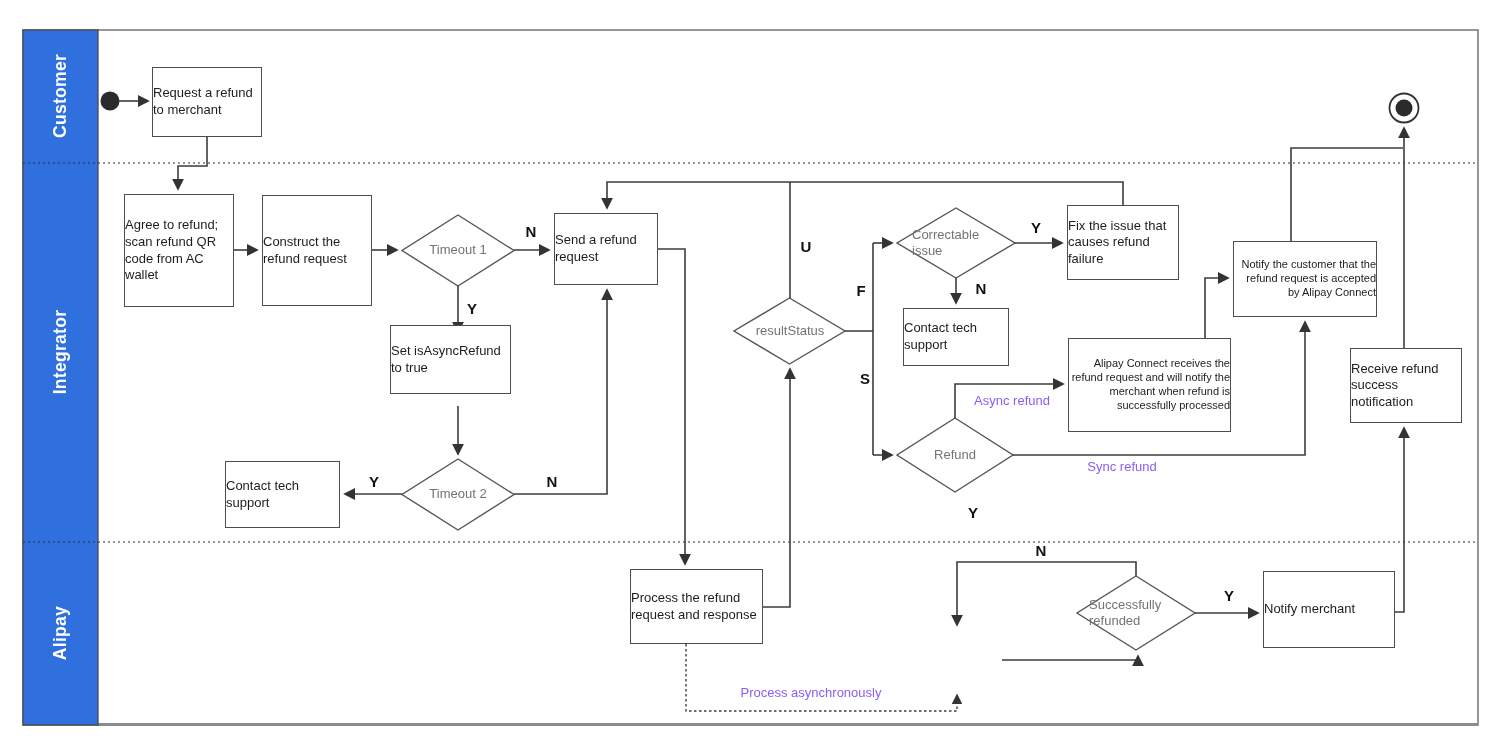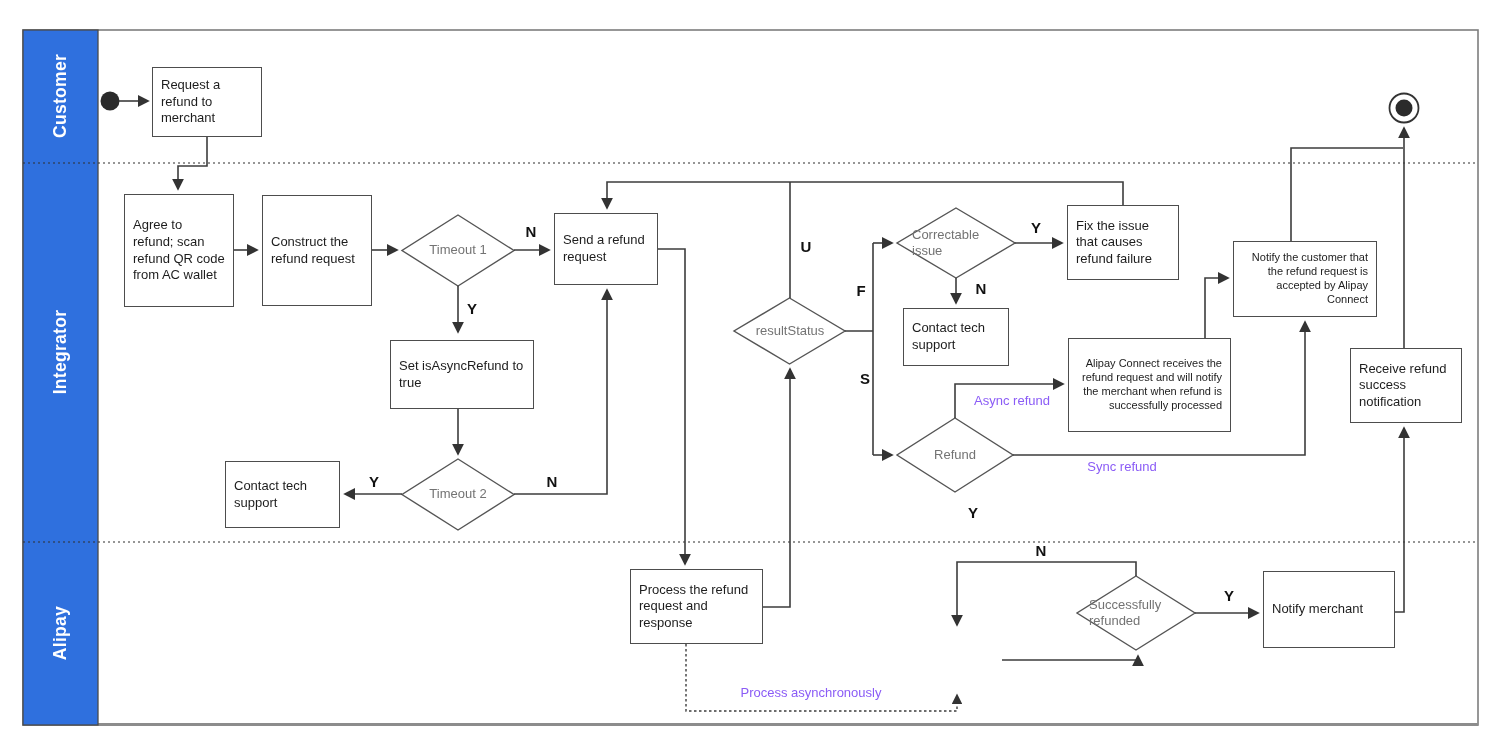--- a/index.html
+++ b/index.html
@@ -4,21 +4,21 @@
 <style>
   html,body{margin:0;padding:0;background:#ffffff;}
   .stage{
     position:relative;width:1500px;height:750px;background:#ffffff;
     font-family:"Liberation Sans", sans-serif;overflow:hidden;
   }
   svg.layer{position:absolute;left:0;top:0;}
   .box{
     position:absolute;background:#fff;border:1.7px solid #4d4d4d;
     display:flex;align-items:center;box-sizing:border-box;
-    padding:5px 8px;font-size:13px;line-height:1.28;color:#1d1d1d;
+    padding:5px 0;font-size:13px;line-height:1.28;color:#1d1d1d;
   }
   .box.small{font-size:11px;line-height:1.27;text-align:right;}
   .dlabel{
     position:absolute;transform:translate(-50%,-50%);
     font-size:13px;line-height:1.22;color:#737373;
   }
   .branch{
     position:absolute;transform:translate(-50%,-50%);
     font-weight:bold;font-size:15px;color:#111;
   }
@@ -110,21 +110,21 @@
     </div>
 
   <div class="box" style="left:262px;top:195px;width:110px;height:111px">
     <span>Construct the refund request</span>
     </div>
 
   <div class="box" style="left:554px;top:213px;width:104px;height:72px">
     <span>Send a refund request</span>
     </div>
 
-  <div class="box" style="left:390px;top:340px;width:144px;height:69px">
+  <div class="box" style="left:390px;top:325px;width:121px;height:69px">
     <span>Set isAsyncRefund to true</span>
     </div>
 
   <div class="box" style="left:225px;top:461px;width:115px;height:67px">
     <span>Contact tech support</span>
     </div>
 
   <div class="box" style="left:1067px;top:205px;width:112px;height:75px">
     <span>Fix the issue that causes refund failure</span>
     </div>

